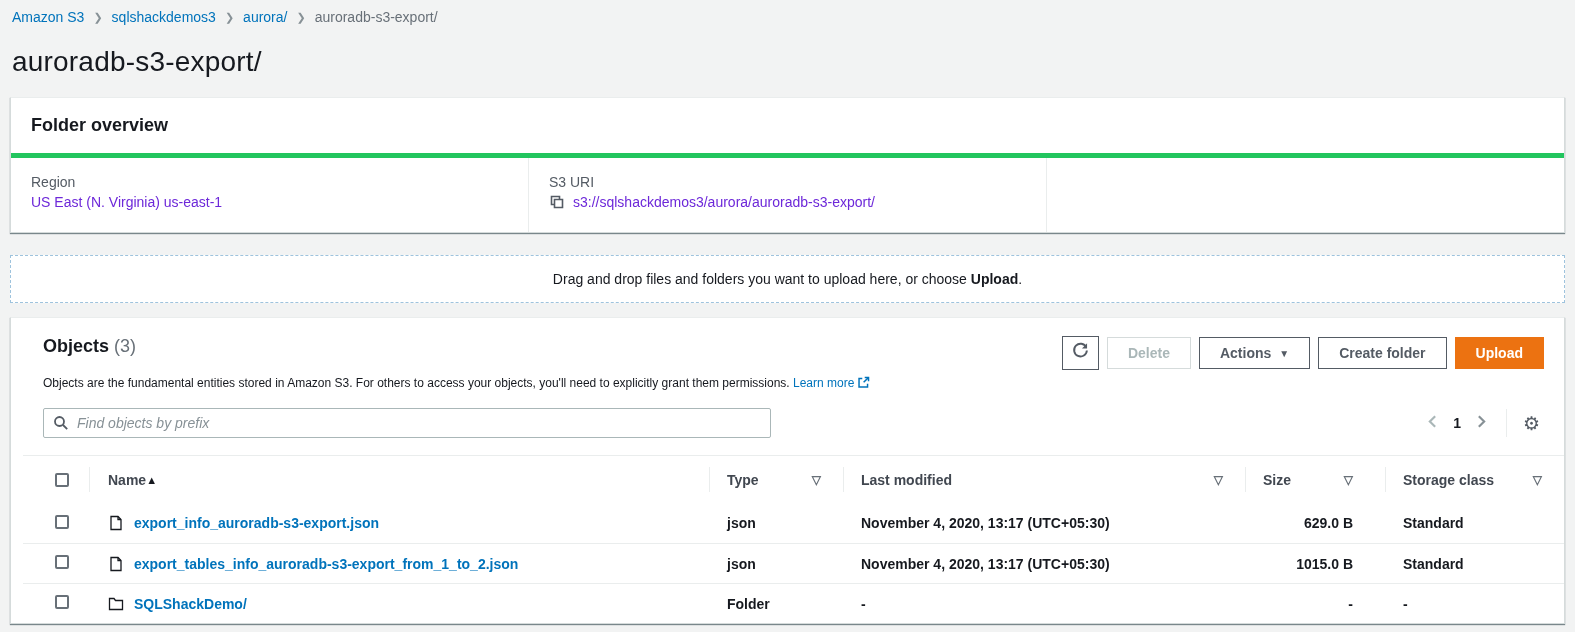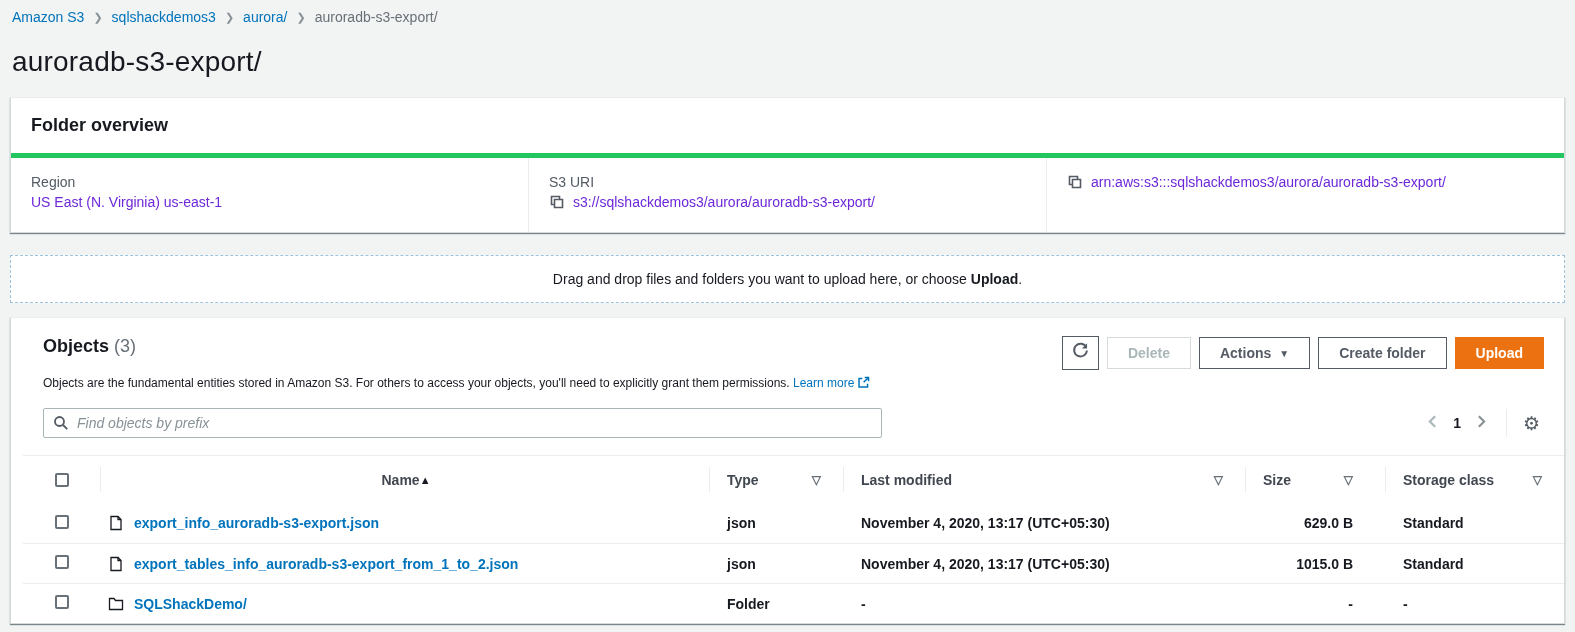--- a/index.html
+++ b/index.html
@@ -70,21 +70,21 @@
   .btn.disabled { border-color: #d5dbdb; color: #aab7b8; cursor: default; }
   .btn.primary { background: #ec7211; border-color: #ec7211; color: #fff; }
   .caret-down { font-size: 10px; line-height: 1; position: relative; top: 1px; }
 
   .objects-desc { font-size: 12px; color: #16191f; margin: 6px 0 16px 0; }
   .objects-desc a { color: #0073bb; text-decoration: none; cursor: pointer; }
   .ext-icon { vertical-align: -2px; margin-left: 3px; }
 
   
   .search-row { display: flex; justify-content: space-between; align-items: center; margin-bottom: 17px; }
-  .search-box { position: relative; width: 839px; }
+  .search-box { position: relative; width: 728px; }
   .search-box input {
     width: 100%; height: 30px;
     border: 1px solid #aab7b8; border-radius: 2px;
     padding: 0 8px 0 33px;
     font-family: "Liberation Sans", sans-serif;
     font-size: 14px; color: #16191f; background: #fff;
   }
   .search-box input::placeholder { color: #879196; font-style: italic; opacity: 1; }
   .search-box .mag { position: absolute; left: 10px; top: 7px; }
   .pager { display: flex; align-items: center; }
@@ -99,21 +99,21 @@
     display: grid;
     grid-template-columns: 66px 620px 134px 402px 140px auto;
     align-items: center;
   }
   .t-head { height: 47px; }
   .t-head .t-cell { font-weight: 700; font-size: 14px; color: #414750; position: relative; height: 100%; display: flex; align-items: center; }
   .t-head .t-cell .col-divider { position: absolute; left: 0; top: 11px; bottom: 11px; width: 1px; background: #eaeded; }
   .t-cell { padding-left: 18px; font-size: 14px; font-weight: bold; }
   .t-cell.c-check { padding-left: 32px; }
   .t-cell.c-name { padding-left: 19px; display: flex; align-items: center; }
-  .t-head .c-name { justify-content: center; padding-right: 16px; margin-left: 11px; }
+  .t-head .c-name { justify-content: flex-start; padding-right: 16px; }
   .t-head .c-type, .t-head .c-modified, .t-head .c-size, .t-head .c-storage { justify-content: space-between; padding-right: 22px; }
   .t-cell.c-size { text-align: right; padding-right: 32px; }
   .t-head .c-size { text-align: left; }
   .sort-asc { color: #16191f; font-size: 11px; }
   .sort-none { color: #687078; font-size: 12px; }
   .t-body .t-row { height: 40px; border-top: 1px solid #eaeded; }
   .t-body .t-row:first-child { border-top: none; }
   .row-icon { margin-right: 10px; display: inline-flex; flex: none; }
   .obj-link { color: #0073bb; text-decoration: none; font-size: 14px; cursor: pointer; }
   .cbx {
@@ -152,28 +152,20 @@
         <div class="field-value">
           <button class="copy-btn" title="">
             <svg width="16" height="16" viewBox="0 0 16 16">
                 <path d="M5.5 5.5 h8 v8 h-8 z M10.5 5.5 v-3 h-8 v8 h3" fill="none" stroke="#545b64" stroke-width="1.6"></path>
               </svg>
           </button>
           <span>s3://sqlshackdemos3/aurora/auroradb-s3-export/</span>
         </div>
       </div>
       <div class="overview-col">
-        <div class="field-value">
-          <button class="copy-btn" title="">
-            <svg width="16" height="16" viewBox="0 0 16 16">
-                <path d="M5.5 5.5 h8 v8 h-8 z M10.5 5.5 v-3 h-8 v8 h3" fill="none" stroke="#545b64" stroke-width="1.6"></path>
-              </svg>
-          </button>
-          <span>arn:aws:s3:::sqlshackdemos3/aurora/auroradb-s3-export/</span>
-        </div>
       </div>
     </div>
   </section>
 
   <div class="dropzone">
     <span>Drag and drop files and folders you want to upload here, or choose </span><b>Upload</b><span>.</span>
   </div>
 
   <section class="card objects-card">
     <div class="objects-head">

